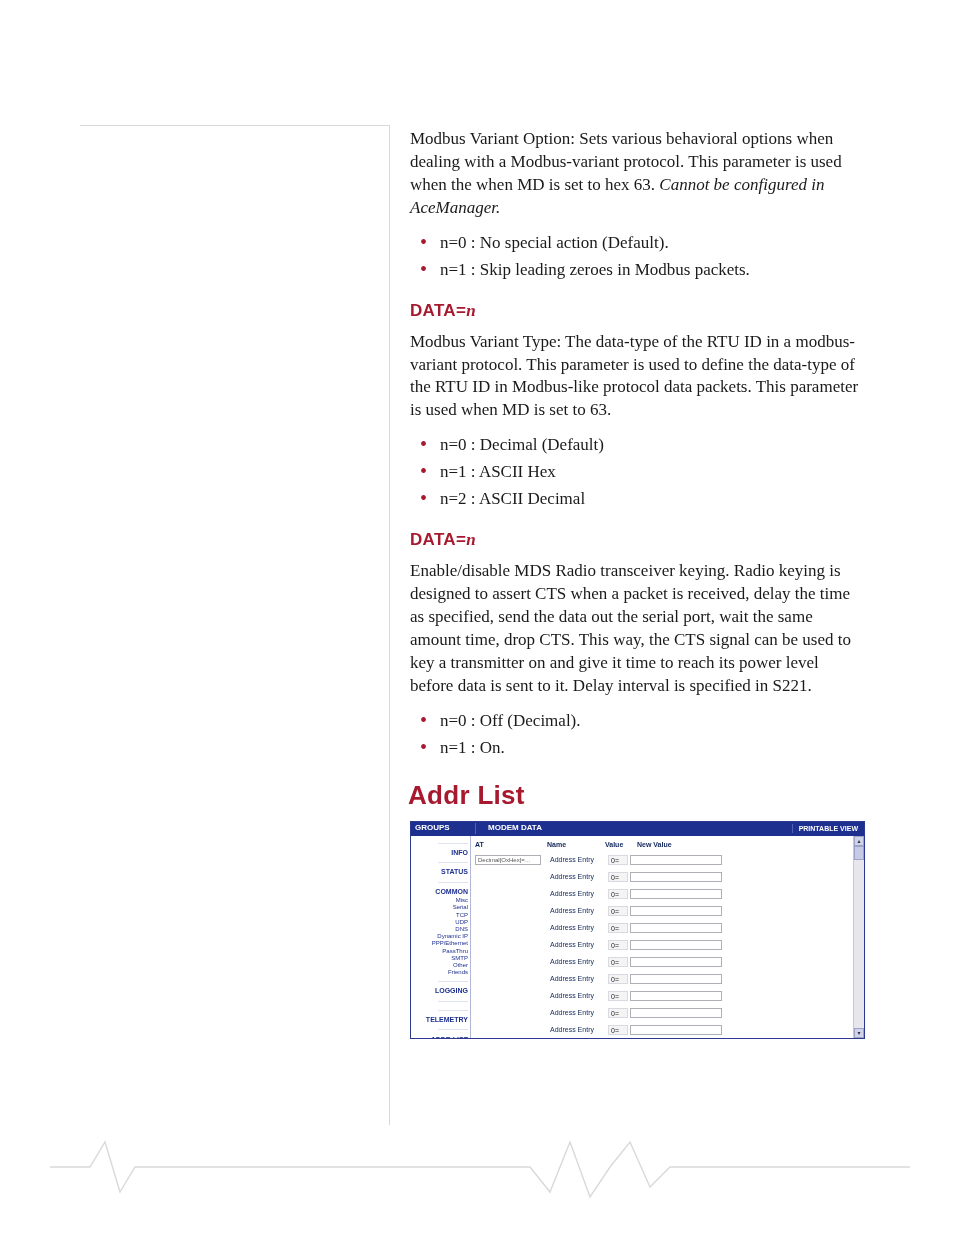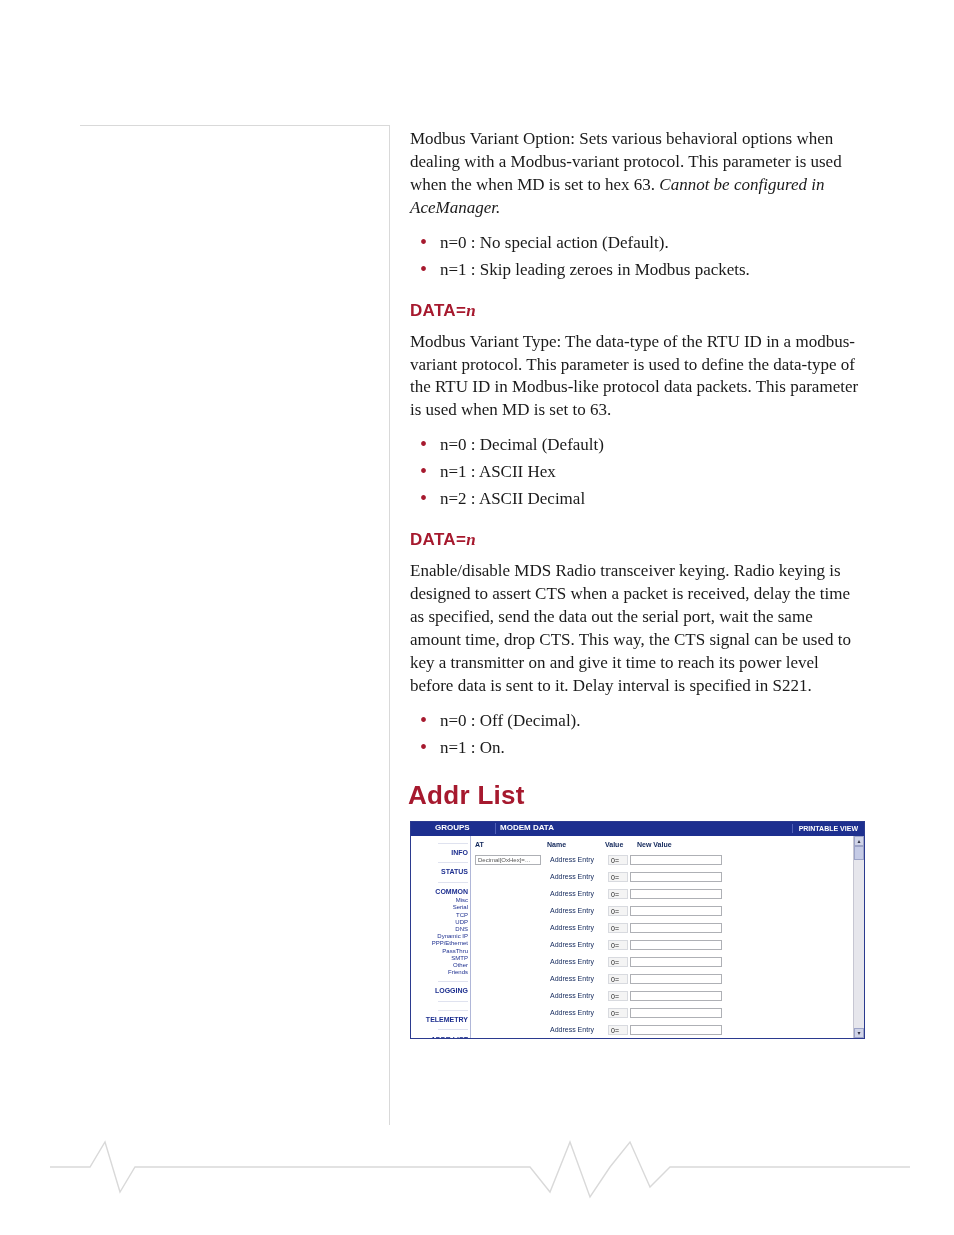--- a/index.html
+++ b/index.html
@@ -110,22 +110,22 @@
     margin-top: 6px;
   }
   .shot-top {
     display: flex;
     height: 14px;
     background: #1d2f8f;
     color: #fff;
     font-weight: 700;
     align-items: center;
   }
-  .shot-top .g { width: 60px; padding-left: 4px; margin-left: 20px; }
-  .shot-top .m { flex: 1; padding-left: 4px; border-left: 1px solid #5060b8; }
+  .shot-top .g { width: 60px; padding-left: 4px; }
+  .shot-top .m { flex: 1; padding-left: 12px; border-left: 1px solid #5060b8; }
   .shot-top .p { padding: 0 6px; border-left: 1px solid #5060b8; font-size: 7px; }
   .shot-body {
     position: absolute;
     inset: 14px 0 0 0;
     display: flex;
   }
   .shot-side {
     width: 60px;
     border-right: 1px solid #b0b7d8;
     text-align: right;

